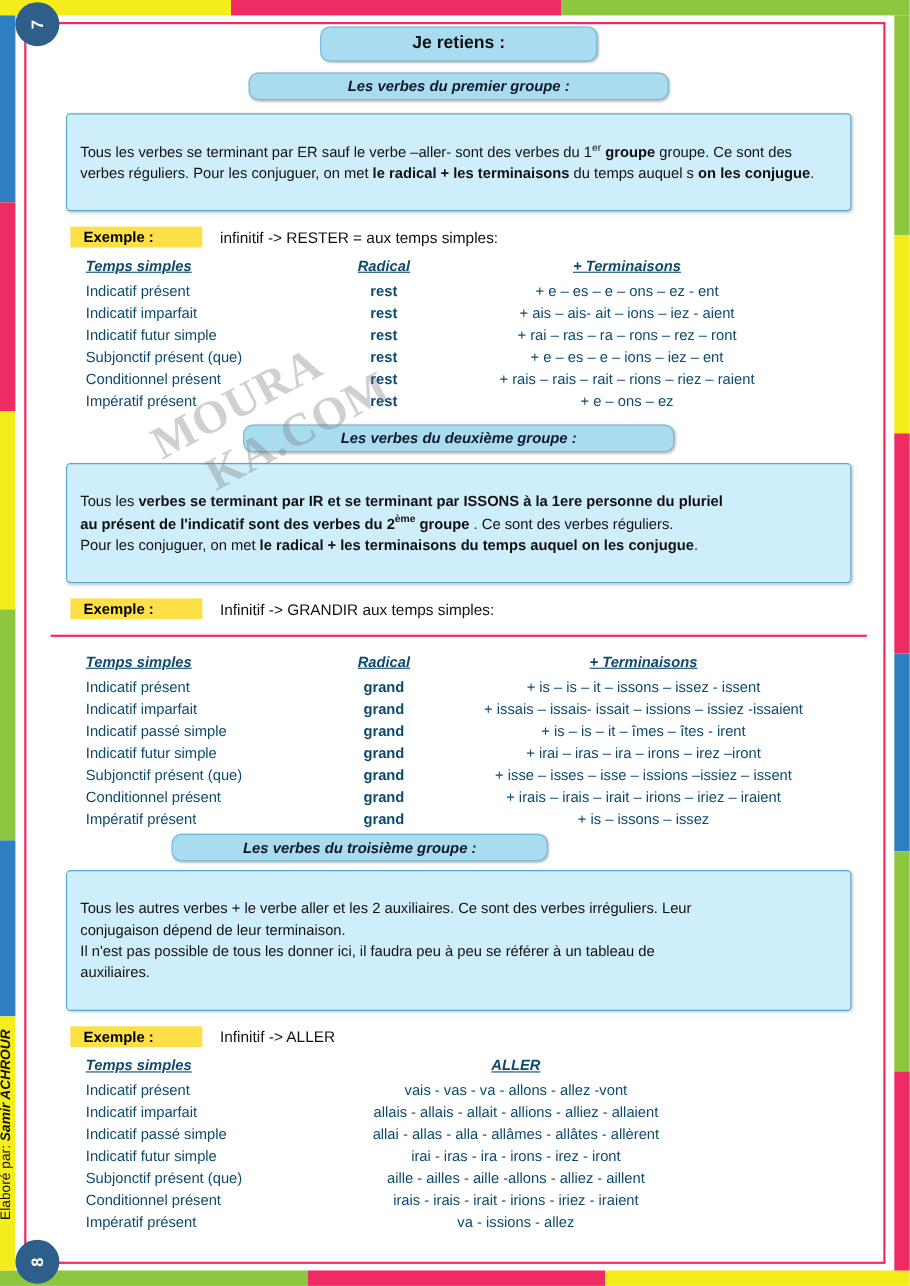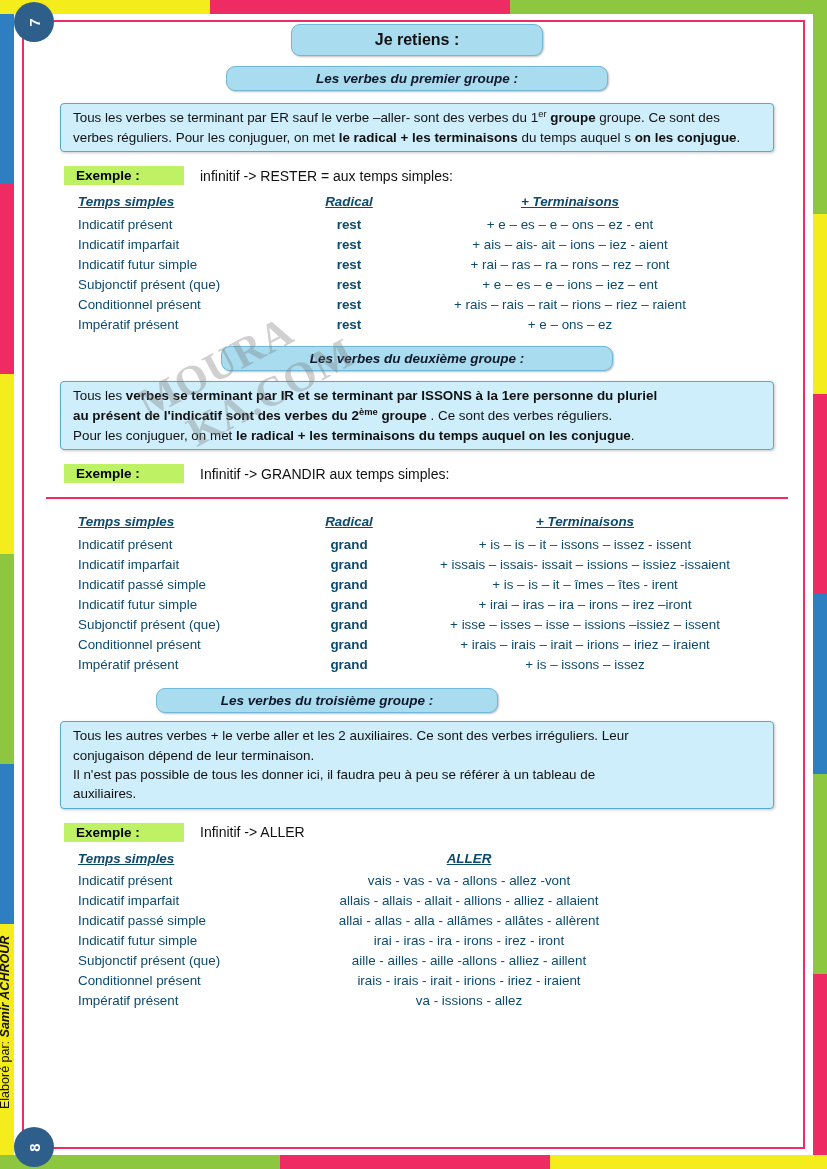--- a/index.html
+++ b/index.html
@@ -110,45 +110,45 @@
     text-align: center;
     font-weight: bold;
     font-style: italic;
     color: #0f172a;
     font-size: 13.5px;
     padding: 4px 10px;
     box-shadow: 1px 1px 2px rgba(0,0,0,0.25);
   }
   .sub1 { width: 360px; margin: 0 auto 12px auto; }
   .sub2 { width: 370px; margin: 12px auto 10px auto; }
-  .sub3 { width: 320px; margin: 14px auto 8px auto; margin-left: 110px; }
+  .sub3 { width: 320px; margin: 4px auto 8px auto; margin-left: 110px; }
 
   .rule-box {
     background: #cfeefb;
     border: 1px solid #5aa8cf;
     border-radius: 4px;
-    padding: 4px 12px;
+    padding: 24px 12px;
     font-size: 13.4px;
     line-height: 1.45;
     color: #111;
     box-shadow: 1px 1px 3px rgba(0,0,0,0.22);
   }
   .rule-box.b1 { margin: 0 14px; }
   .rule-box.b2 { margin: 0 14px; }
   .rule-box.b3 { margin: 0 14px; }
   .rule-box b { font-weight: bold; }
   sup { font-size: 0.7em; }
 
   .example-row {
     display: flex;
     align-items: center;
     margin: 14px 0 8px 18px;
   }
   .example-tag {
-    background: #bef264;
+    background: #fde047;
     font-weight: bold;
     font-size: 13.5px;
     padding: 2px 14px 2px 12px;
     min-width: 120px;
     box-sizing: border-box;
   }
   .example-text {
     font-size: 14px;
     margin-left: 16px;
     color: #111;

